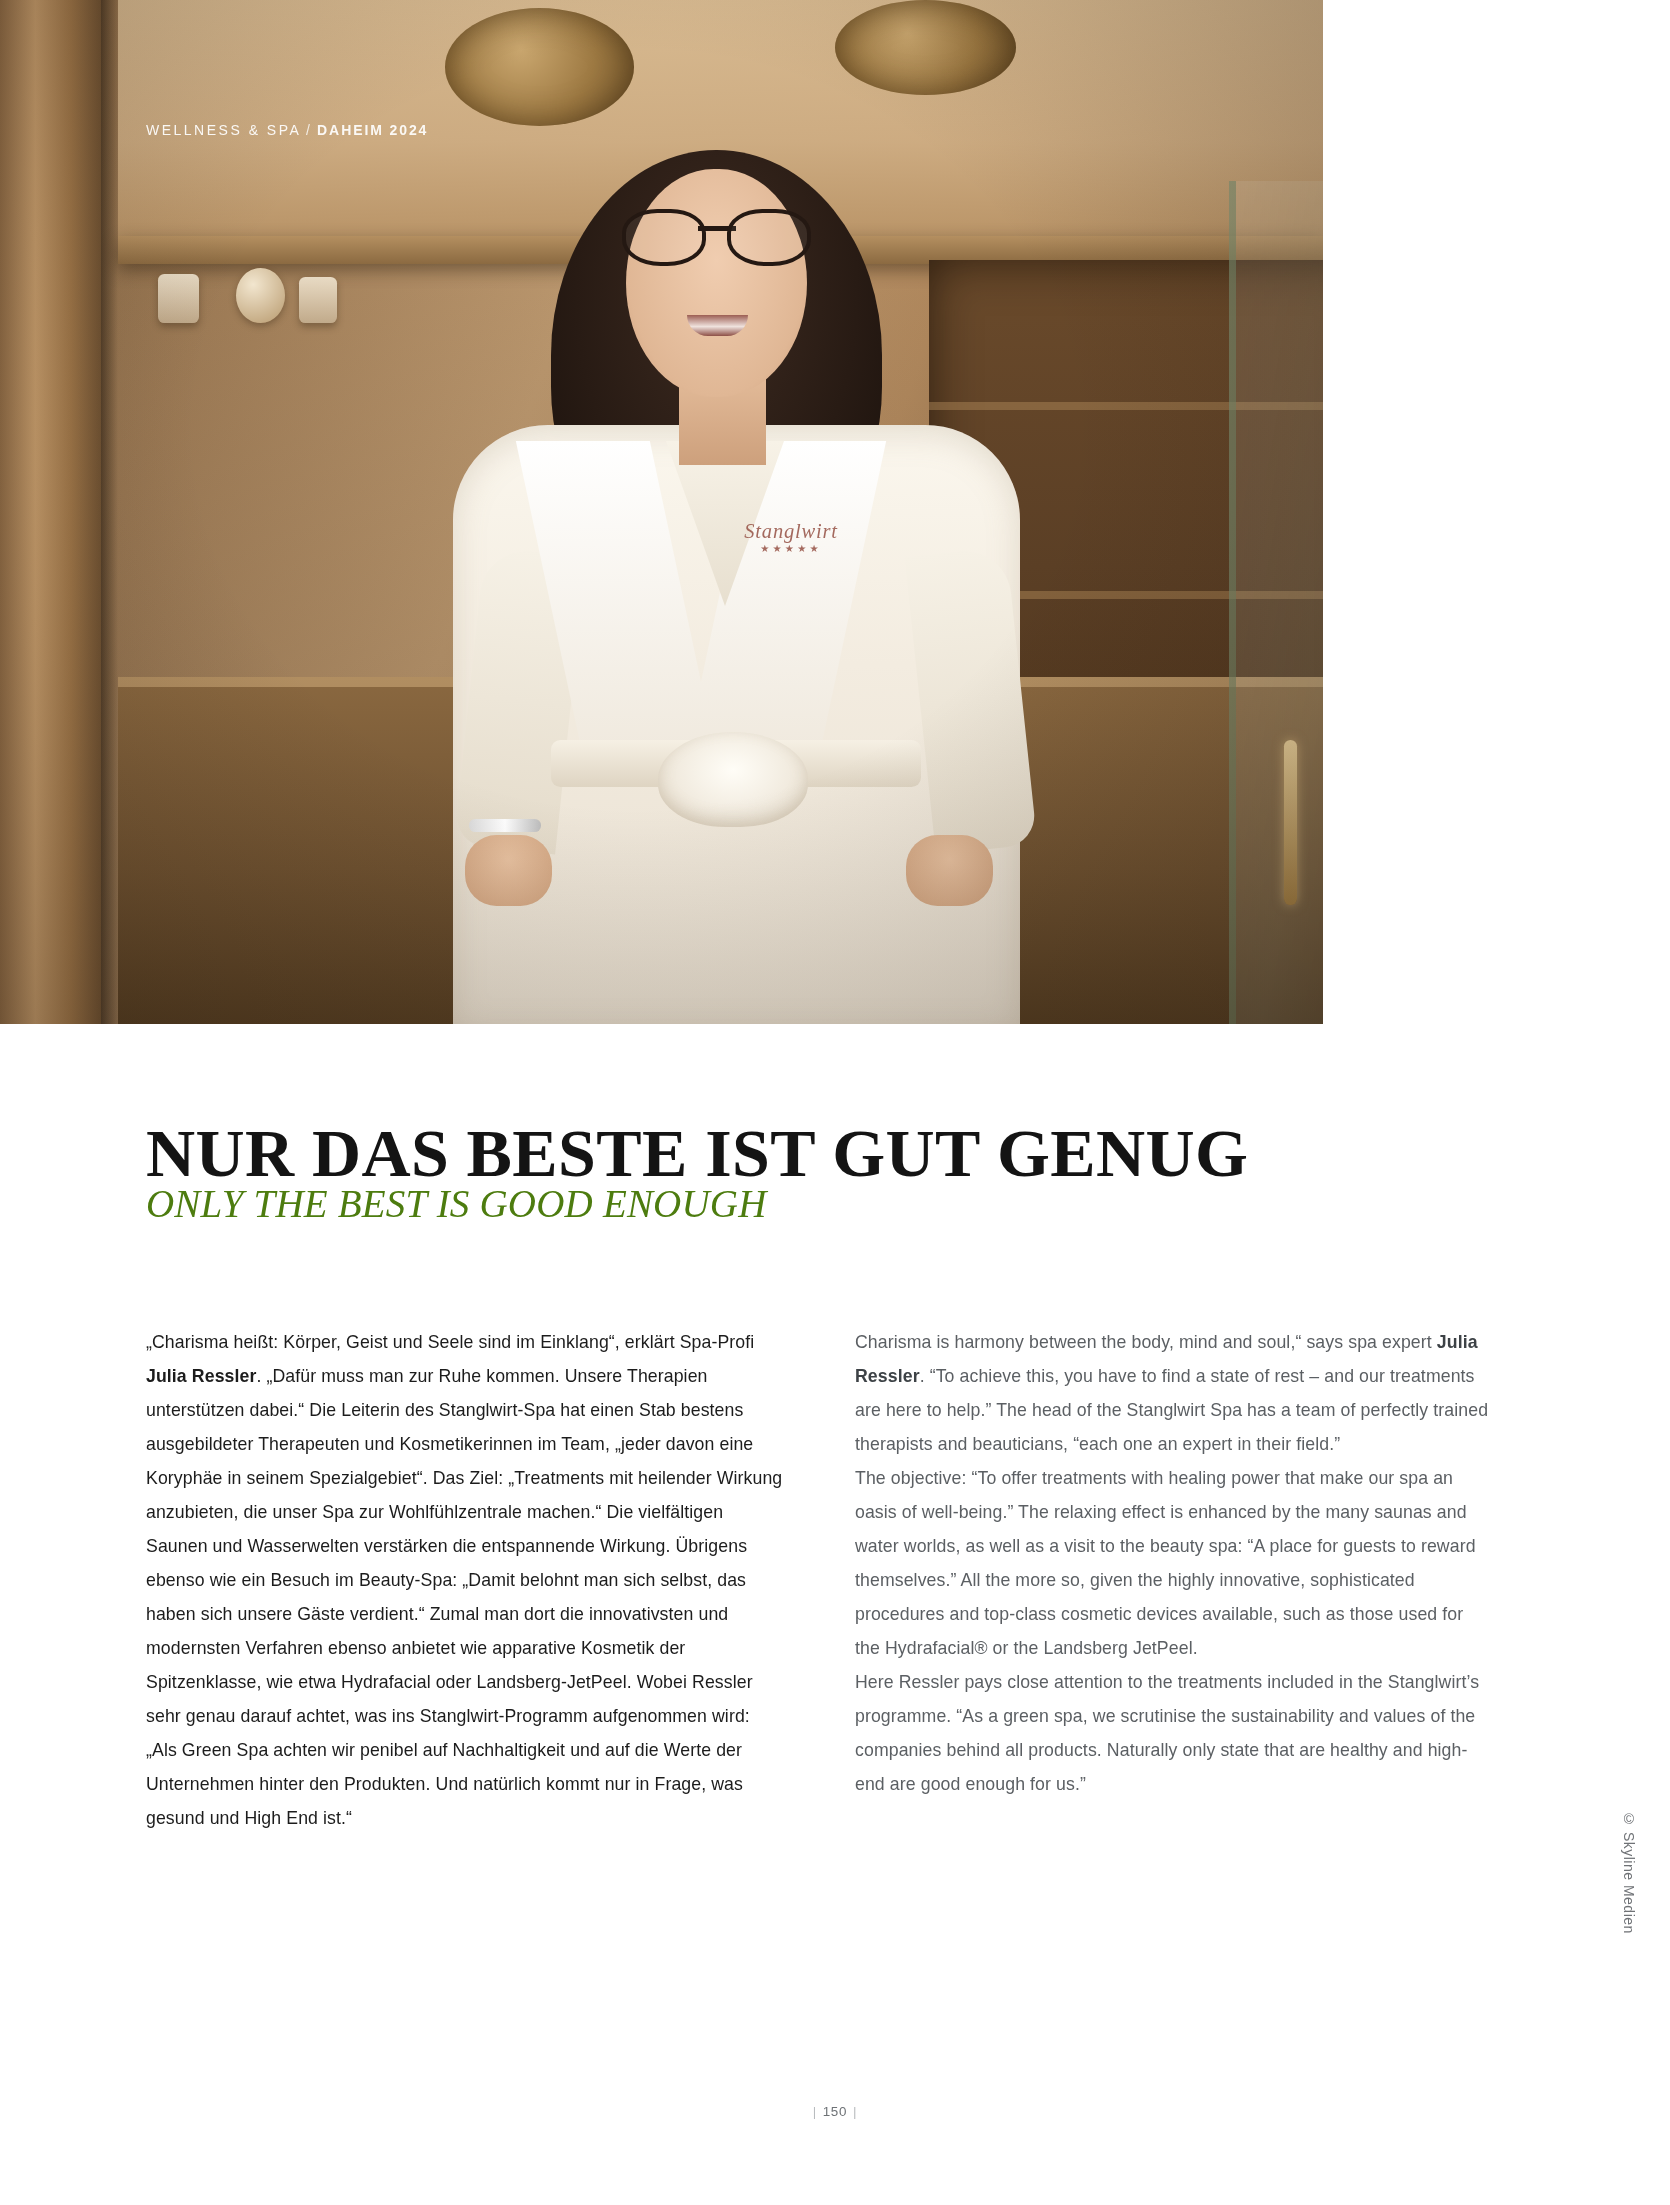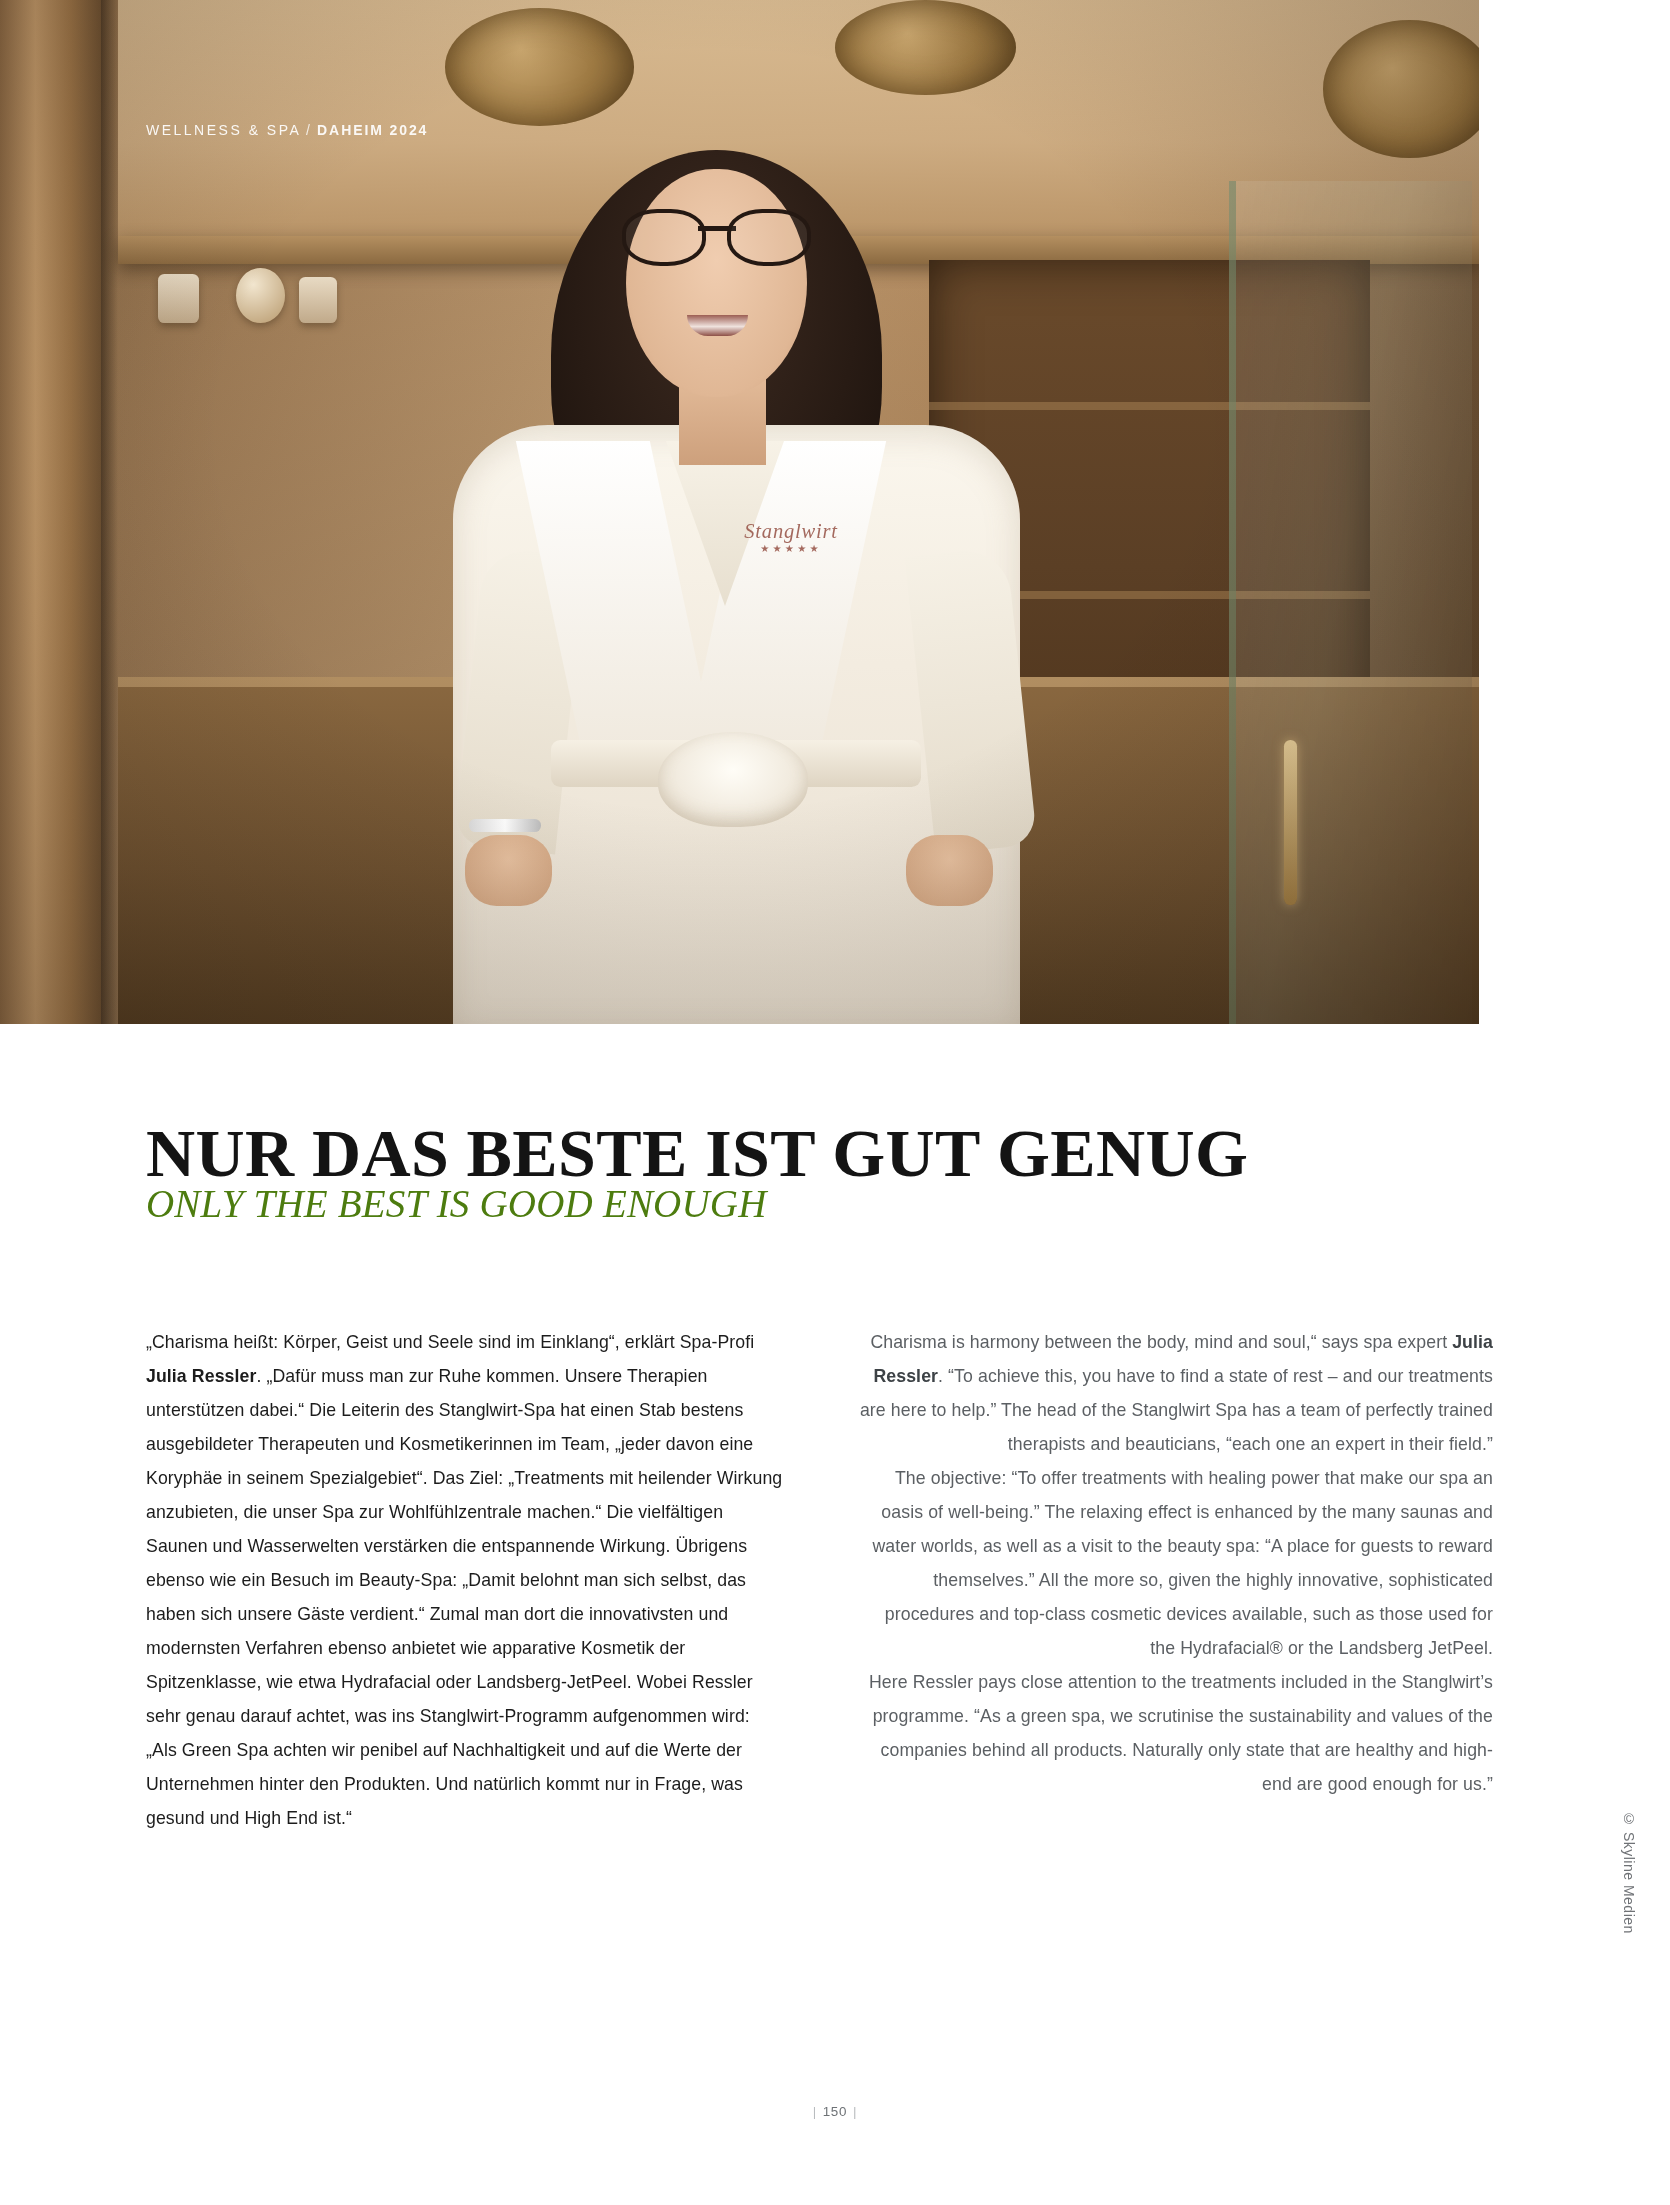--- a/index.html
+++ b/index.html
@@ -13,21 +13,21 @@
     position: relative;
     font-family: "Liberation Sans", sans-serif;
     overflow: hidden;
   }
 
   
   .hero {
     position: absolute;
     left: 0;
     top: 0;
-    width: 1479px;
+    width: 1323px;
     height: 1024px;
     overflow: hidden;
     background: #6b5033;
   }
   .hero-photo {
     position: absolute;
     inset: 0;
     background:
       
       radial-gradient(ellipse 87px 118px at 1146px 331px, rgba(255,210,130,0.95) 0%, rgba(235,170,80,0.55) 45%, rgba(120,80,40,0.0) 75%),
@@ -260,21 +260,20 @@
   .col-de {
     left: 146px;
     color: #1c1c1c;
     letter-spacing: 0.1px;
   }
   .col-de b { font-weight: 700; }
   .col-en {
     left: 855px;
     color: #5b5f63;
     letter-spacing: 0.1px;
-    text-align: right;
   }
   .col-en b { font-weight: 700; color: #3d4246; }
 
   
   .credit {
     position: absolute;
     right: 33px;
     top: 1811px;
     font-size: 14px;
     color: #6f7276;

